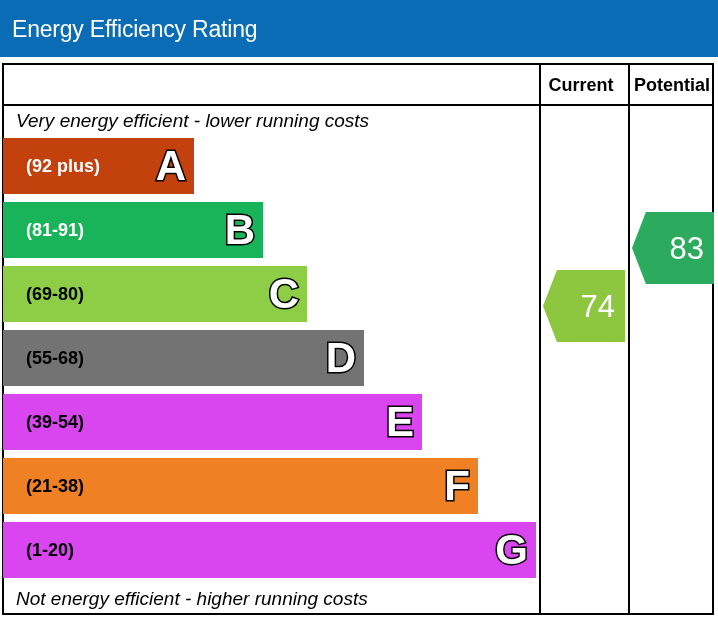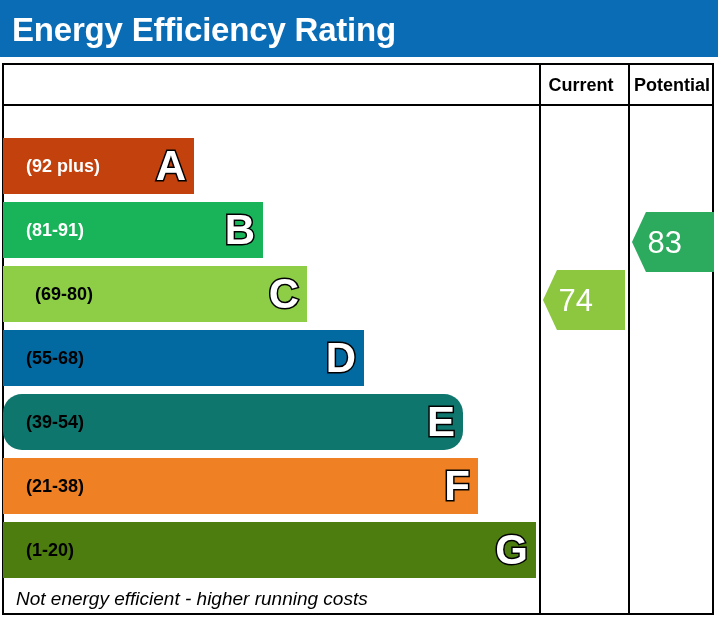--- a/index.html
+++ b/index.html
@@ -26,22 +26,22 @@
     width: 718px;
     height: 57px;
     background: #0a6cb4;
   }
   .title-text {
     position: absolute;
     left: 12px;
     top: 50%;
     transform: translateY(-50%);
     color: #ffffff;
-    font-size: 33px;
-    font-weight: bold;
+    font-size: 23px;
+    font-weight: normal;
     letter-spacing: -0.2px;
     white-space: nowrap;
     line-height: 1;
   }
 
   
   .table-frame {
     position: absolute;
     left: 2px;
     top: 63px;
@@ -121,25 +121,25 @@
     font-weight: bold;
     line-height: 1;
     color: #ffffff;
     -webkit-text-stroke: 3px #000000;
     paint-order: stroke fill;
   }
 
   
   .rating-arrow {
     position: absolute;
-    height: 60px;
+    height: 72px;
     display: flex;
     align-items: center;
     justify-content: flex-end;
-    padding-right: 32px;
+    padding-right: 10px;
     box-sizing: border-box;
     clip-path: polygon(0% 50%, 17% 0%, 100% 0%, 100% 100%, 17% 100%);
     color: #ffffff;
     font-size: 31px;
     font-weight: normal;
     line-height: 1;
   }
   .rating-arrow.current { left: 543px; width: 82px; top: 270px; text-align: center; }
   .rating-arrow.potential { left: 632px; width: 82px; top: 212px; }
 </style>
@@ -153,48 +153,49 @@
   </div>
 
   <div class="table-frame"></div>
   <div class="hdr-rule"></div>
   <div class="vrule col-current"></div>
   <div class="vrule col-potential"></div>
 
   <div class="col-head current">Current</div>
   <div class="col-head potential">Potential</div>
 
+  <div class="caption top">Very energy efficient - lower running costs</div>
   <div class="caption bottom">Not energy efficient - higher running costs</div>
 
   <div id="bands-layer">
       <div class="band" style="top: 138px; width: 191px; background: #c2410c;">
         <span class="band-range" style="color: rgb(255, 255, 255);">(92 plus)</span>
         <span class="band-letter">A</span>
       </div>
       <div class="band" style="top: 202px; width: 260px; background: rgb(25, 180, 89);">
         <span class="band-range" style="color: rgb(255, 255, 255);">(81-91)</span>
         <span class="band-letter">B</span>
       </div>
       <div class="band" style="top: 266px; width: 304px; background: rgb(141, 206, 70);">
-        <span class="band-range" style="color: rgb(0, 0, 0); margin-left: 9px;">(69-80)</span>
+        <span class="band-range" style="color: rgb(0, 0, 0);">(69-80)</span>
         <span class="band-letter">C</span>
       </div>
-      <div class="band" style="top: 330px; width: 361px; background: #0369a1;">
+      <div class="band" style="top: 330px; width: 361px; background: #737373;">
         <span class="band-range" style="color: rgb(0, 0, 0);">(55-68)</span>
         <span class="band-letter">D</span>
       </div>
-      <div class="band" style="top: 394px; width: 460px; background: #0f766e; border-radius: 19px;">
+      <div class="band" style="top: 394px; width: 419px; background: #d946ef;">
         <span class="band-range" style="color: rgb(0, 0, 0);">(39-54)</span>
         <span class="band-letter">E</span>
       </div>
       <div class="band" style="top: 458px; width: 475px; background: rgb(239, 128, 35);">
         <span class="band-range" style="color: rgb(0, 0, 0);">(21-38)</span>
         <span class="band-letter">F</span>
       </div>
-      <div class="band" style="top: 522px; width: 533px; background: #4d7c0f;">
+      <div class="band" style="top: 522px; width: 533px; background: #d946ef;">
         <span class="band-range" style="color: rgb(0, 0, 0);">(1-20)</span>
         <span class="band-letter">G</span>
       </div>
     </div>
 
   <div class="rating-arrow current" style="background: rgb(141, 198, 63);">
     <span>74</span>
   </div>
   <div class="rating-arrow potential" style="background: rgb(44, 171, 95);">
     <span>83</span>

